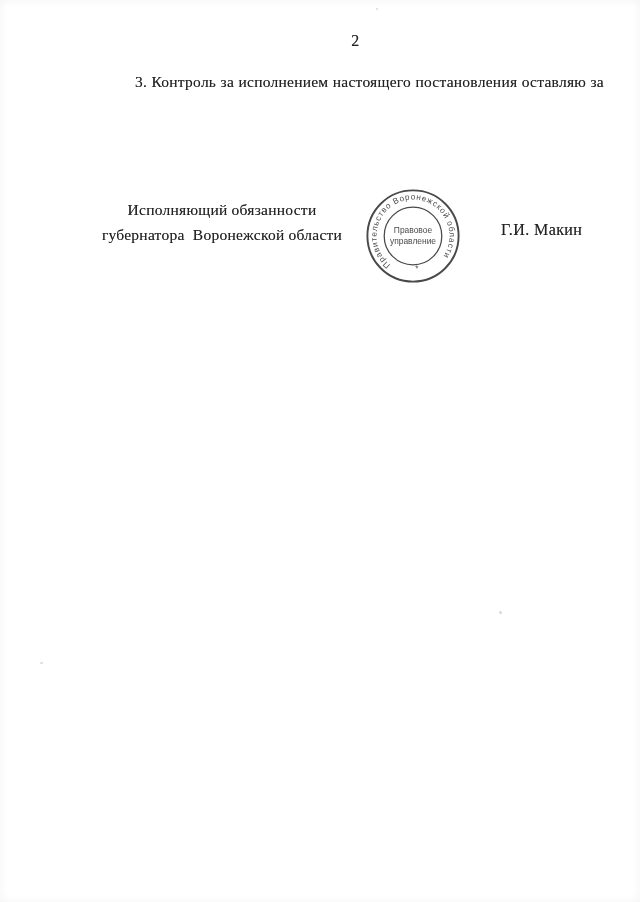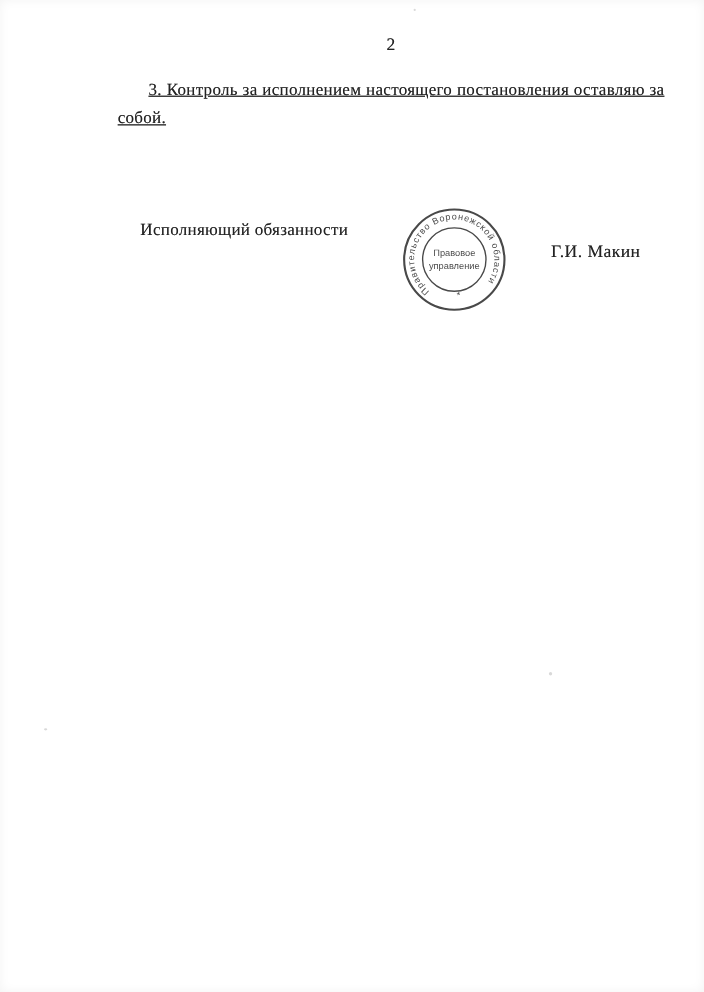--- a/index.html
+++ b/index.html
@@ -29,21 +29,20 @@
   }
   .paragraph {
     position: absolute;
     top: 69px;
     left: 107px;
     width: 497px;
     font-size: 15.5px;
     line-height: 26px;
     letter-spacing: 0.25px;
     text-shadow: 0 0 0.5px rgba(0,0,0,0.45);
-    text-decoration: underline;
   }
   .para-line-justified {
     text-align: justify;
     text-align-last: justify;
     text-indent: 28px;
     white-space: nowrap;
   }
   .para-line-last {
     text-align: left;
   }
@@ -103,25 +102,25 @@
 </style>
 </head>
 <body>
 
 <div class="page">
 
   <div class="page-number">2</div>
 
   <div class="paragraph">
     <div class="para-line-justified">3. Контроль за исполнением настоящего постановления оставляю за</div>
-    <div class="para-line-last">собой.</div>
   </div>
 
   <div class="sig-title">
     <div class="sig-title-line1">Исполняющий обязанности</div>
+    <div class="sig-title-line2">губернатора  Воронежской области</div>
   </div>
 
   <div class="stamp">
     <svg viewBox="0 0 100 100">
       <g stroke="#3a3a3a" fill="none">
         <circle cx="50" cy="50" r="47.5" stroke-width="2"></circle>
         <circle cx="50" cy="50" r="30" stroke-width="1.3"></circle>
       </g>
       <defs>
         <path id="ringPath" d="M 23.1 76.9 A 38 38 0 1 1 76.9 76.9"></path>

